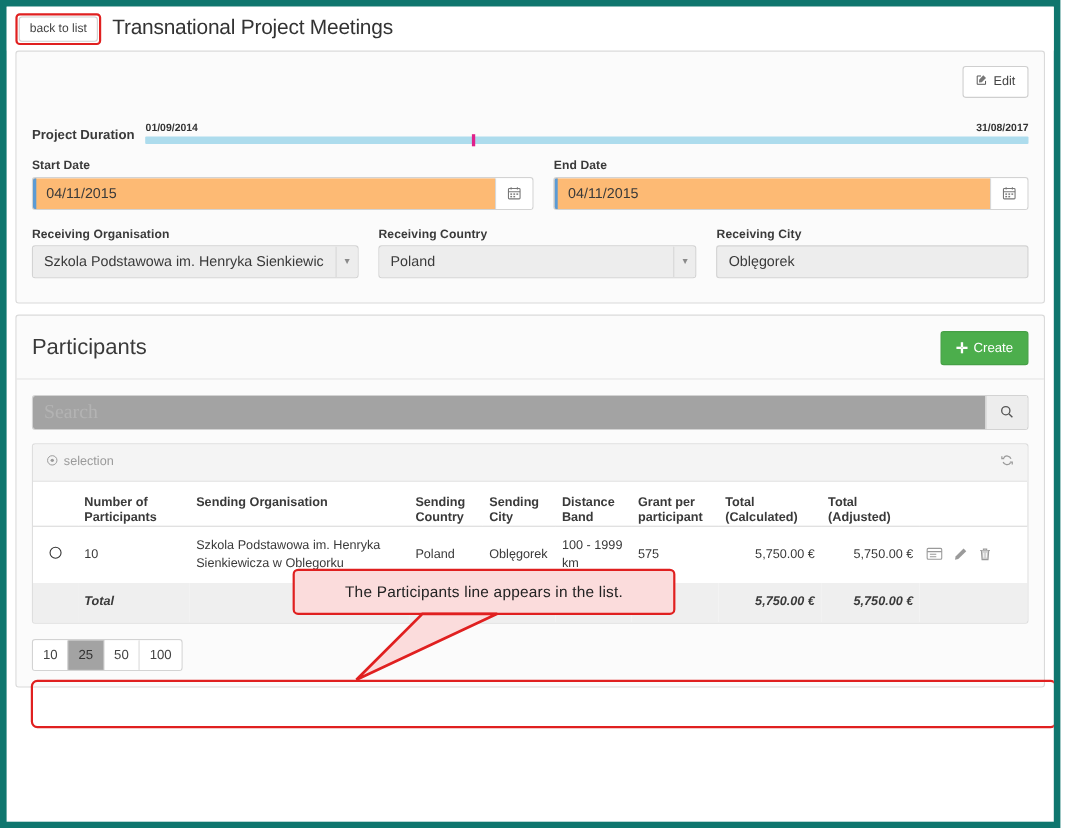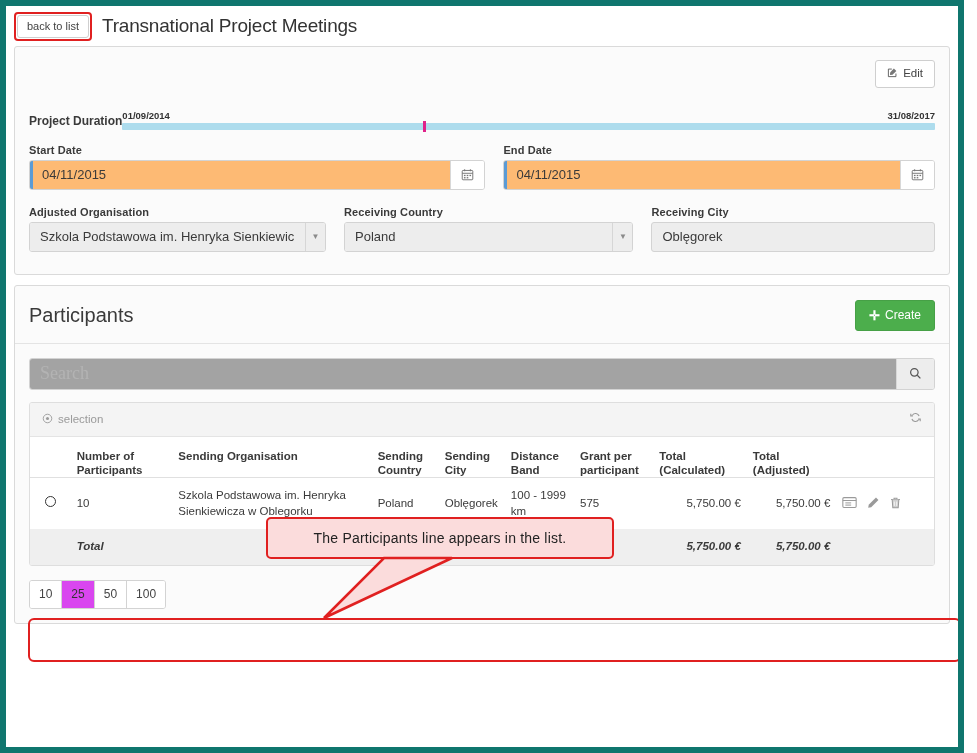--- a/index.html
+++ b/index.html
@@ -164,20 +164,21 @@
     color: #8a8a8a;
     font-size: 8px;
     cursor: pointer;
   }
 
   
   .duration-row {
     display: flex;
     align-items: flex-end;
     padding: 16px 14px 0 14px;
+    gap: 10px;
   }
   .duration-label {
     font-size: 12px;
     font-weight: bold;
     color: #3a3a3a;
     padding-bottom: 2px;
     white-space: nowrap;
   }
   .duration-track-wrap { flex: 1; position: relative; }
   .duration-dates {
@@ -327,21 +328,21 @@
     height: 27px;
     background: #fff;
     border-right: 1px solid #d3d3d3;
     display: flex; align-items: center; justify-content: center;
     font-size: 12px;
     color: #444;
     padding: 0 9px;
     cursor: pointer;
   }
   .pager div:last-child { border-right: 0; }
-  .pager div.active { background: #d946ef; color: #333; }
+  .pager div.active { background: #a3a3a3; color: #333; }
 
   
   .hl-box {
     position: absolute;
     border: 2.5px solid #e02020;
     border-radius: 6px;
     pointer-events: none;
   }
   .callout {
     position: absolute;
@@ -433,21 +434,21 @@
               <rect x="3.6" y="11.2" width="2" height="1.6" fill="#777" stroke="none"></rect>
               <rect x="7" y="11.2" width="2" height="1.6" fill="#777" stroke="none"></rect>
             </svg>
           </div>
         </div>
       </div>
     </div>
 
     <div class="form-row" style="padding-top:16px">
       <div class="fld" style="width:308px">
-        <span class="fld-label">Adjusted Organisation</span>
+        <span class="fld-label">Receiving Organisation</span>
         <div class="sel-wrap">
           <div class="sel-val">Szkola Podstawowa im. Henryka Sienkiewic</div>
           <div class="sel-arrow">▼</div>
         </div>
       </div>
       <div class="fld" style="width:300px">
         <span class="fld-label">Receiving Country</span>
         <div class="sel-wrap">
           <div class="sel-val">Poland</div>
           <div class="sel-arrow">▼</div>

